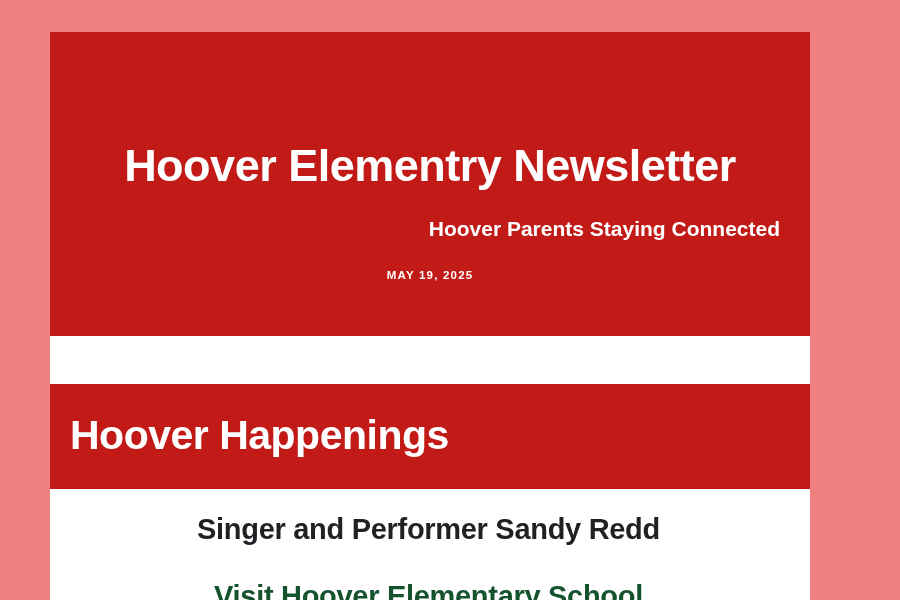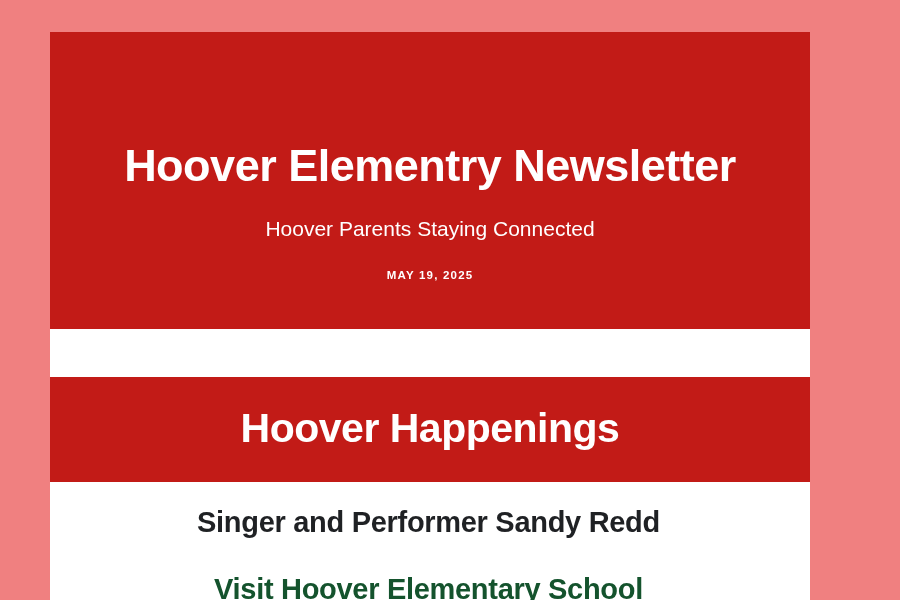--- a/index.html
+++ b/index.html
@@ -36,37 +36,38 @@
     color: #ffffff;
     font-size: 45px;
     font-weight: bold;
     line-height: 1.05;
     letter-spacing: -0.5px;
     margin: 0 0 28px 0;
   }
   .masthead-subtitle {
     color: #ffffff;
     font-size: 21px;
-    font-weight: normal;
+    font-weight: bold;
     margin: 0 0 28px 0;
+    text-align: right;
   }
   .masthead-date {
     color: #ffffff;
     font-size: 11.5px;
     font-weight: bold;
     letter-spacing: 1.2px;
-    margin: 8px;
+    margin: 15px;
   }
   .white-band {
     background: #ffffff;
     height: 48px;
   }
   .section-banner {
     background: #c21b17;
-    text-align: center;
+    text-align: left;
     padding: 28px 20px 30px 20px;
   }
   .section-banner-title {
     color: #ffffff;
     font-size: 41px;
     font-weight: bold;
     margin: 0;
     letter-spacing: -0.5px;
   }
   .article {

